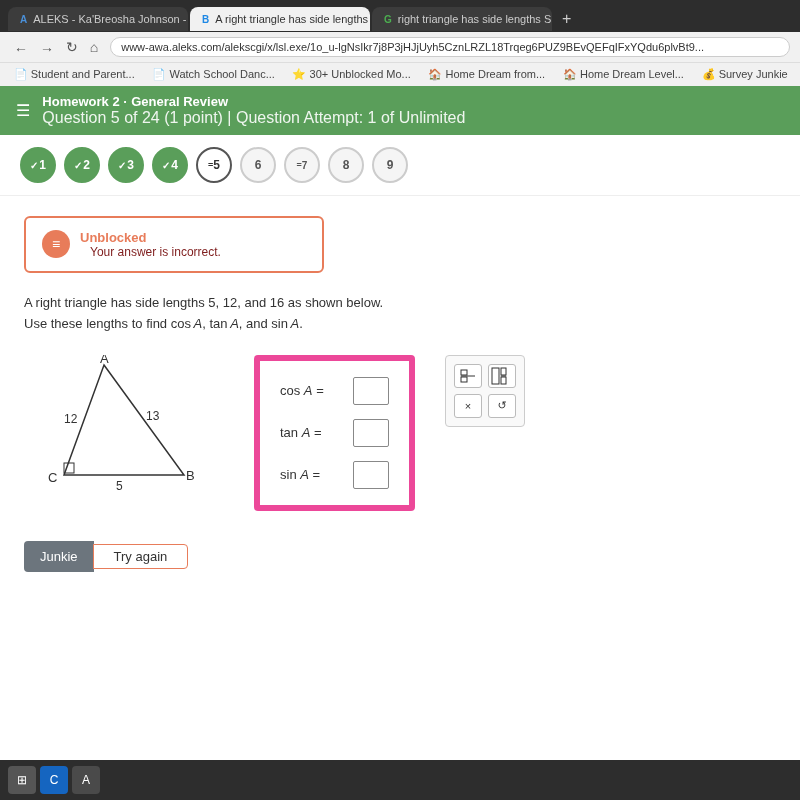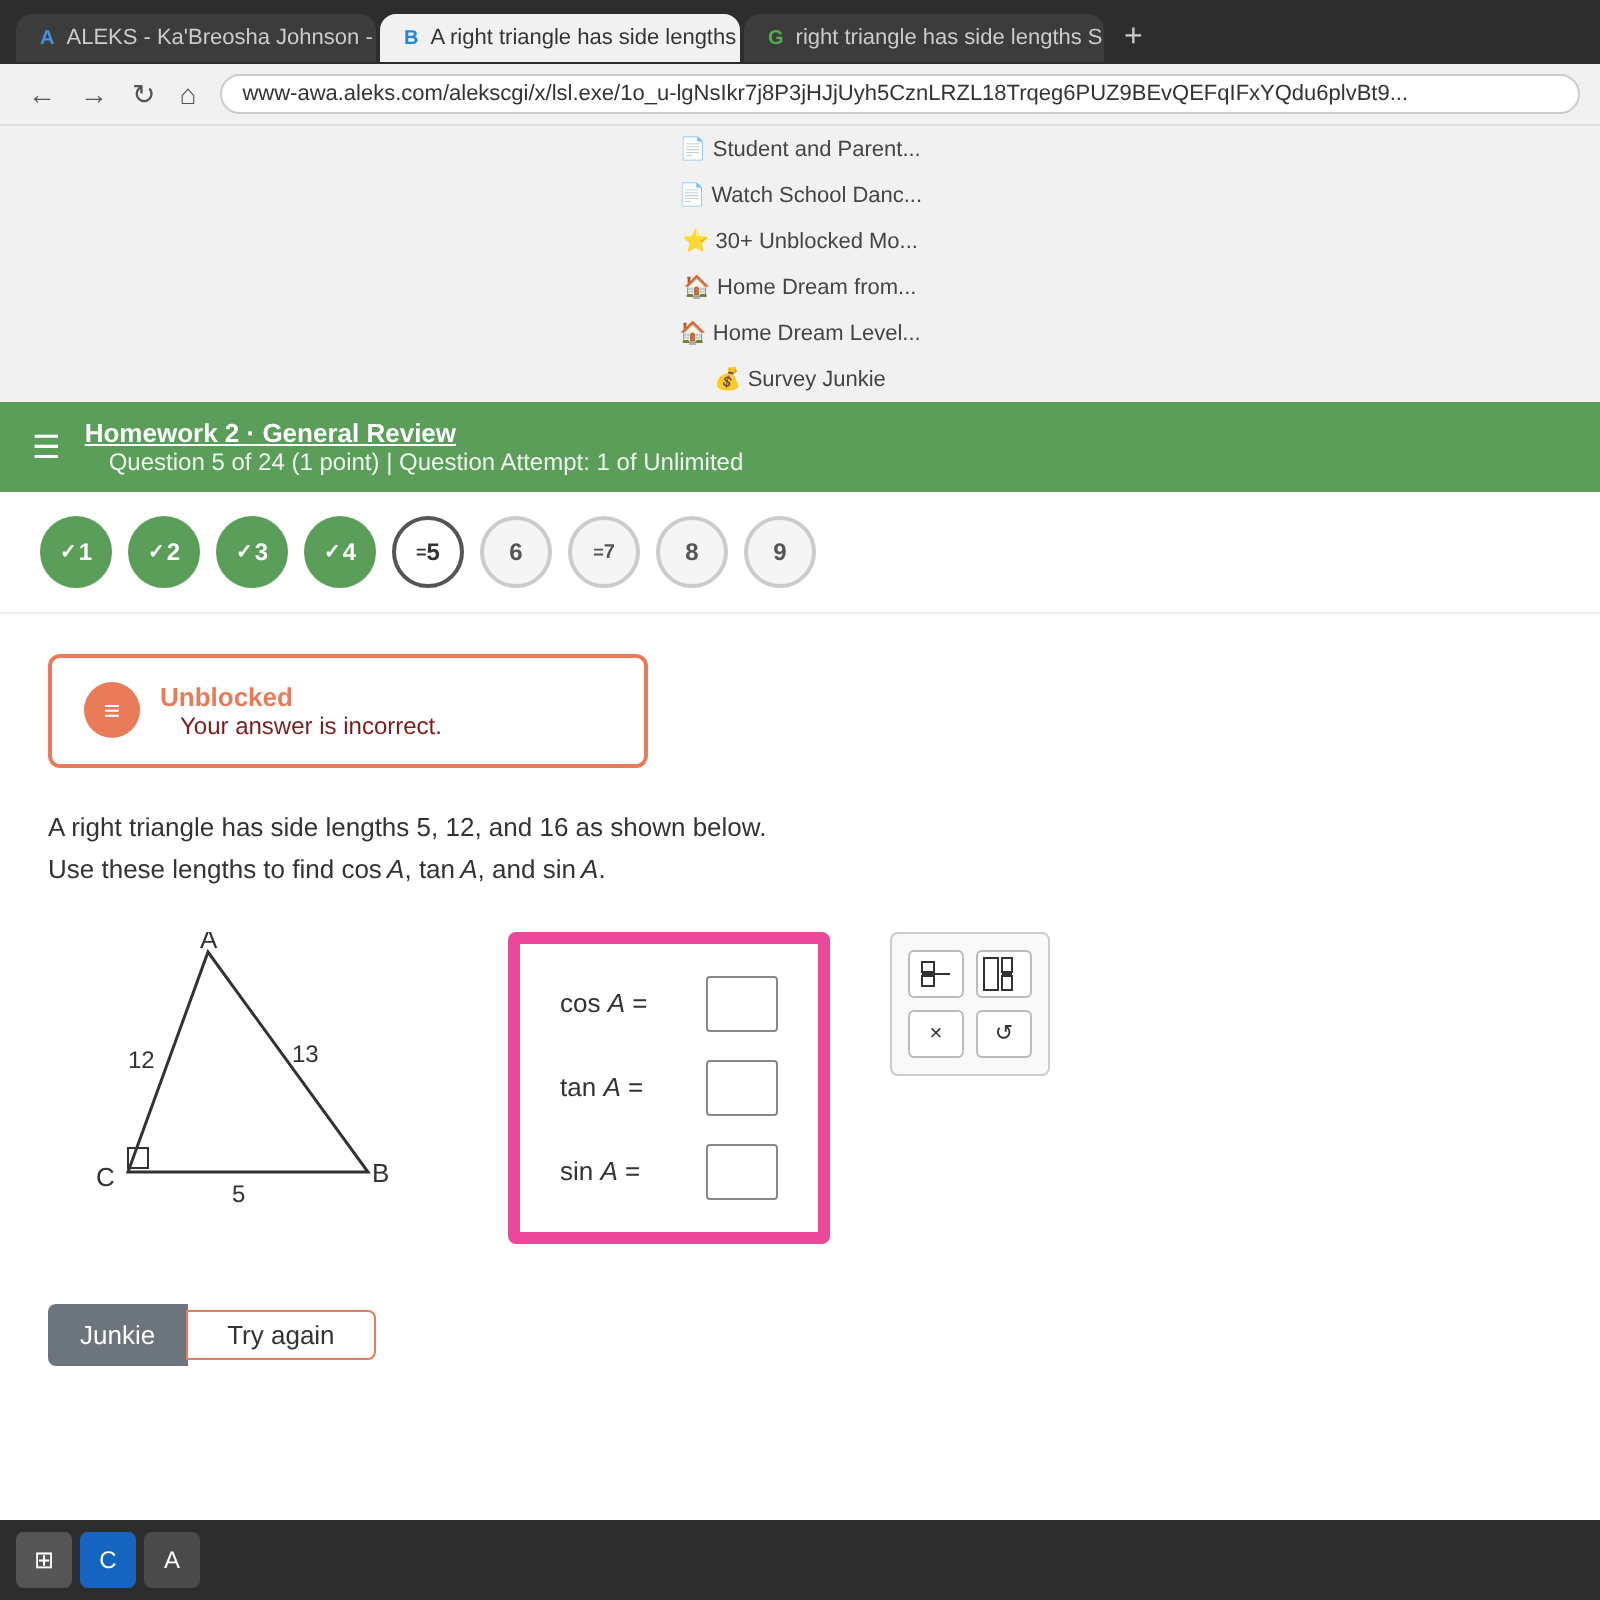--- a/index.html
+++ b/index.html
@@ -85,21 +85,20 @@
     .bookmarks-bar {
       display: flex;
       align-items: center;
       background: #f1f1f1;
       padding: 3px 8px;
       gap: 6px;
       border-top: 1px solid #ddd;
       font-size: 11px;
       color: #444;
       overflow: hidden;
-      flex-direction: column;
     }
     .bookmark-item {
       display: flex;
       align-items: center;
       gap: 3px;
       white-space: nowrap;
       padding: 2px 6px;
       border-radius: 3px;
       cursor: pointer;
     }
@@ -124,26 +123,24 @@
     .hamburger {
       font-size: 16px;
       cursor: pointer;
     }
     .aleks-header-text {
       font-size: 12px;
     }
     .aleks-header-text .title {
       font-weight: bold;
       font-size: 13px;
-      text-decoration: underline;
     }
     .aleks-header-text .subtitle {
-      font-size: 12px;
+      font-size: 16px;
       opacity: 0.9;
-      margin-left: 12px;
     }
 
     
     .question-nav {
       display: flex;
       align-items: center;
       padding: 12px 20px;
       gap: 8px;
       background: #fff;
       border-bottom: 1px solid #eee;

